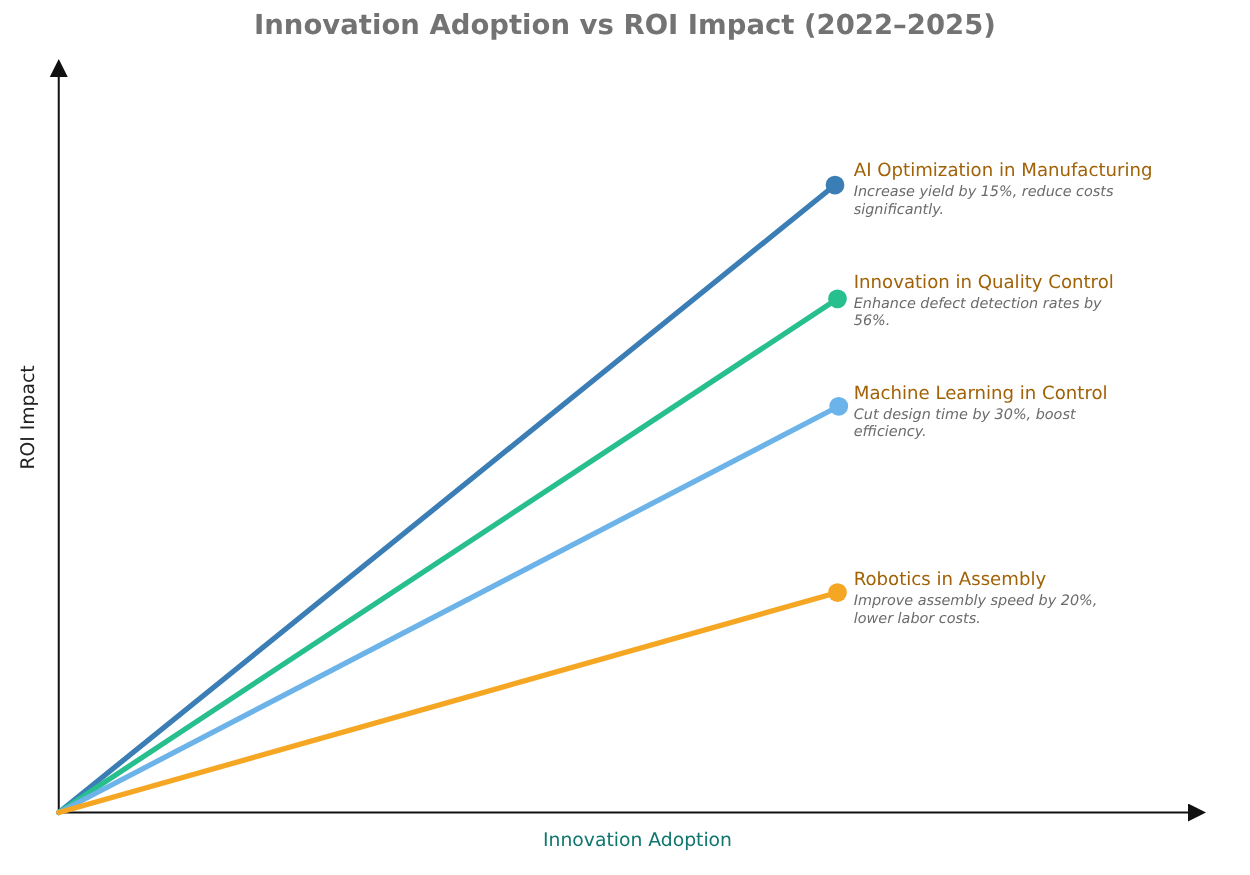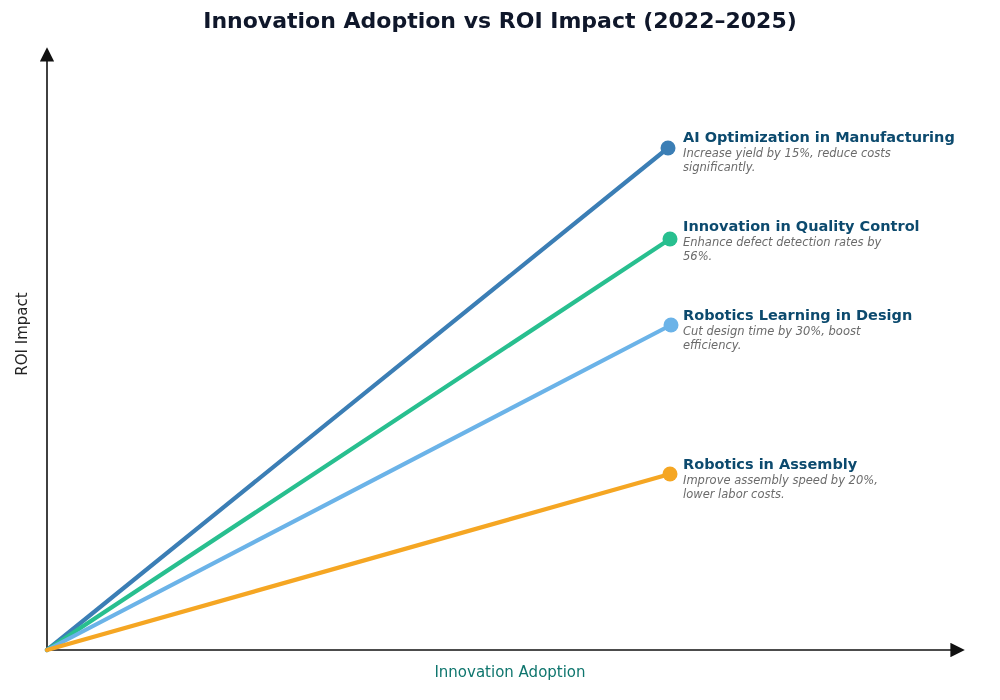--- a/index.html
+++ b/index.html
@@ -19,21 +19,21 @@
     height: 700px;
   }
   #chart-title {
     position: absolute;
     left: 0;
     top: 8px;
     width: 1000px;
     text-align: center;
     font-size: 22px;
     font-weight: bold;
-    color: #0f172a;
+    color: #737373;
     letter-spacing: 0px;
   }
   #plot-svg {
     position: absolute;
     left: 0;
     top: 0;
   }
   #xaxis-label {
     position: absolute;
     left: 300px;
@@ -53,22 +53,22 @@
     color: #222222;
     transform: rotate(-90deg);
     transform-origin: 50% 50%;
   }
   .annot {
     position: absolute;
     width: 240px;
   }
   .annot-title {
     font-size: 14.5px;
-    font-weight: bold;
-    color: #0c4a6e;
+    font-weight: normal;
+    color: #a16207;
     line-height: 17px;
     white-space: nowrap;
   }
   .annot-desc {
     font-size: 11.5px;
     color: #6b6b6b;
     line-height: 13.5px;
     width: 218px;
     margin-top: 1px;
     font-style: italic;
@@ -107,21 +107,21 @@
     <div class="annot-title">AI Optimization in Manufacturing</div>
     <div class="annot-desc">Increase yield by 15%, reduce costs significantly.</div>
   </div>
 
   <div class="annot" style="left:683px; top:218px;">
     <div class="annot-title">Innovation in Quality Control</div>
     <div class="annot-desc">Enhance defect detection rates by 56%.</div>
   </div>
 
   <div class="annot" style="left:683px; top:307px;">
-    <div class="annot-title">Robotics Learning in Design</div>
+    <div class="annot-title">Machine Learning in Control</div>
     <div class="annot-desc">Cut design time by 30%, boost efficiency.</div>
   </div>
 
   <div class="annot" style="left:683px; top:456px;">
     <div class="annot-title">Robotics in Assembly</div>
     <div class="annot-desc">Improve assembly speed by 20%, lower labor costs.</div>
   </div>
 
   <div id="xaxis-label">Innovation Adoption</div>
   <div id="yaxis-label">ROI Impact</div>

